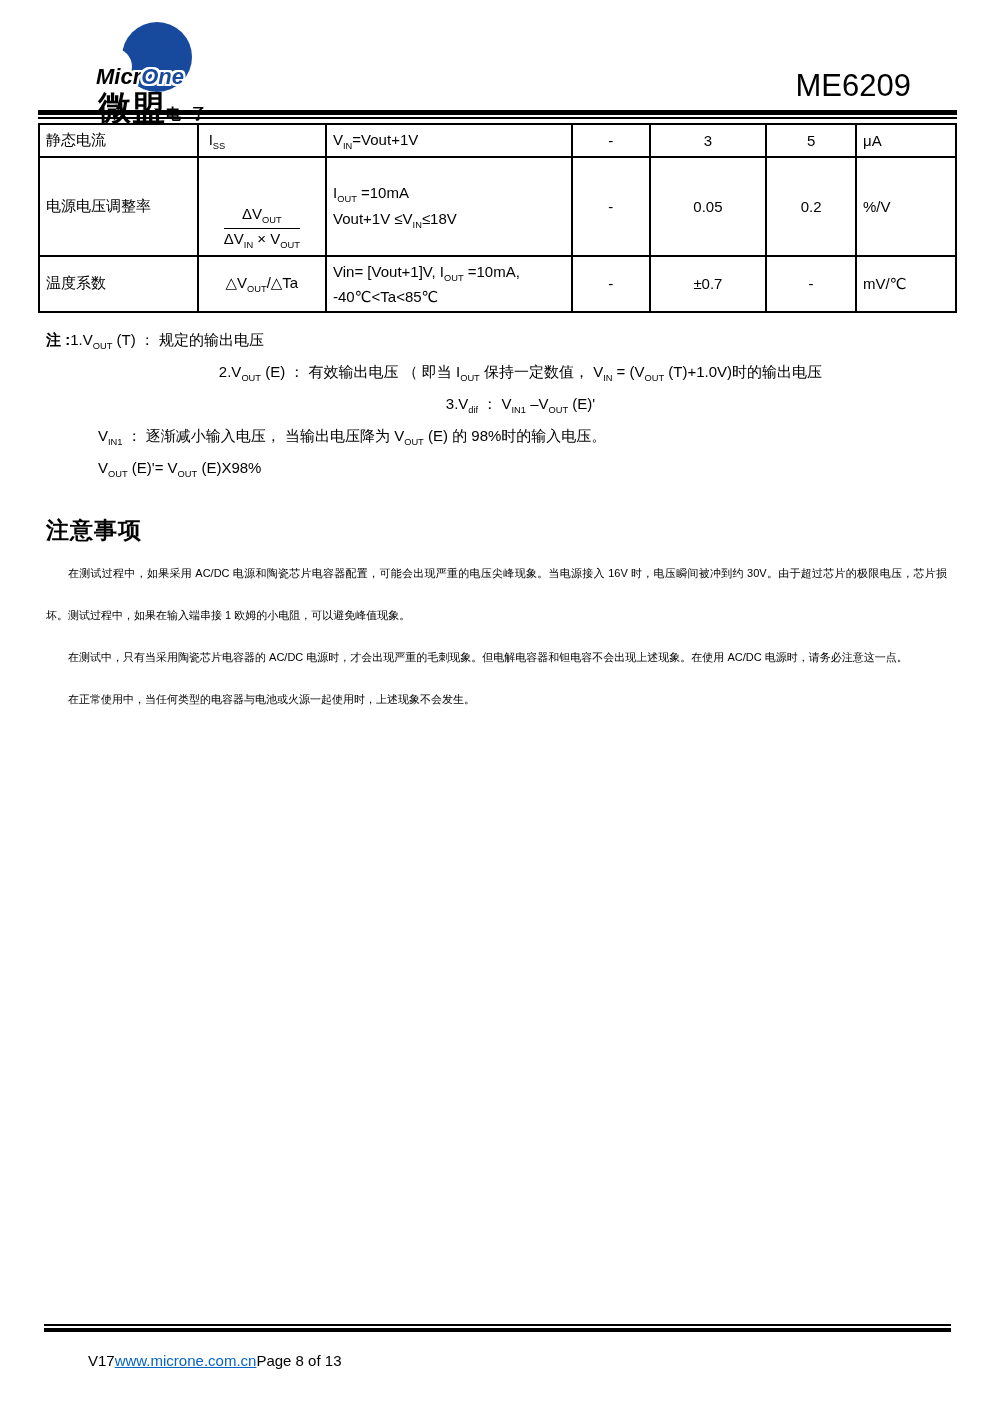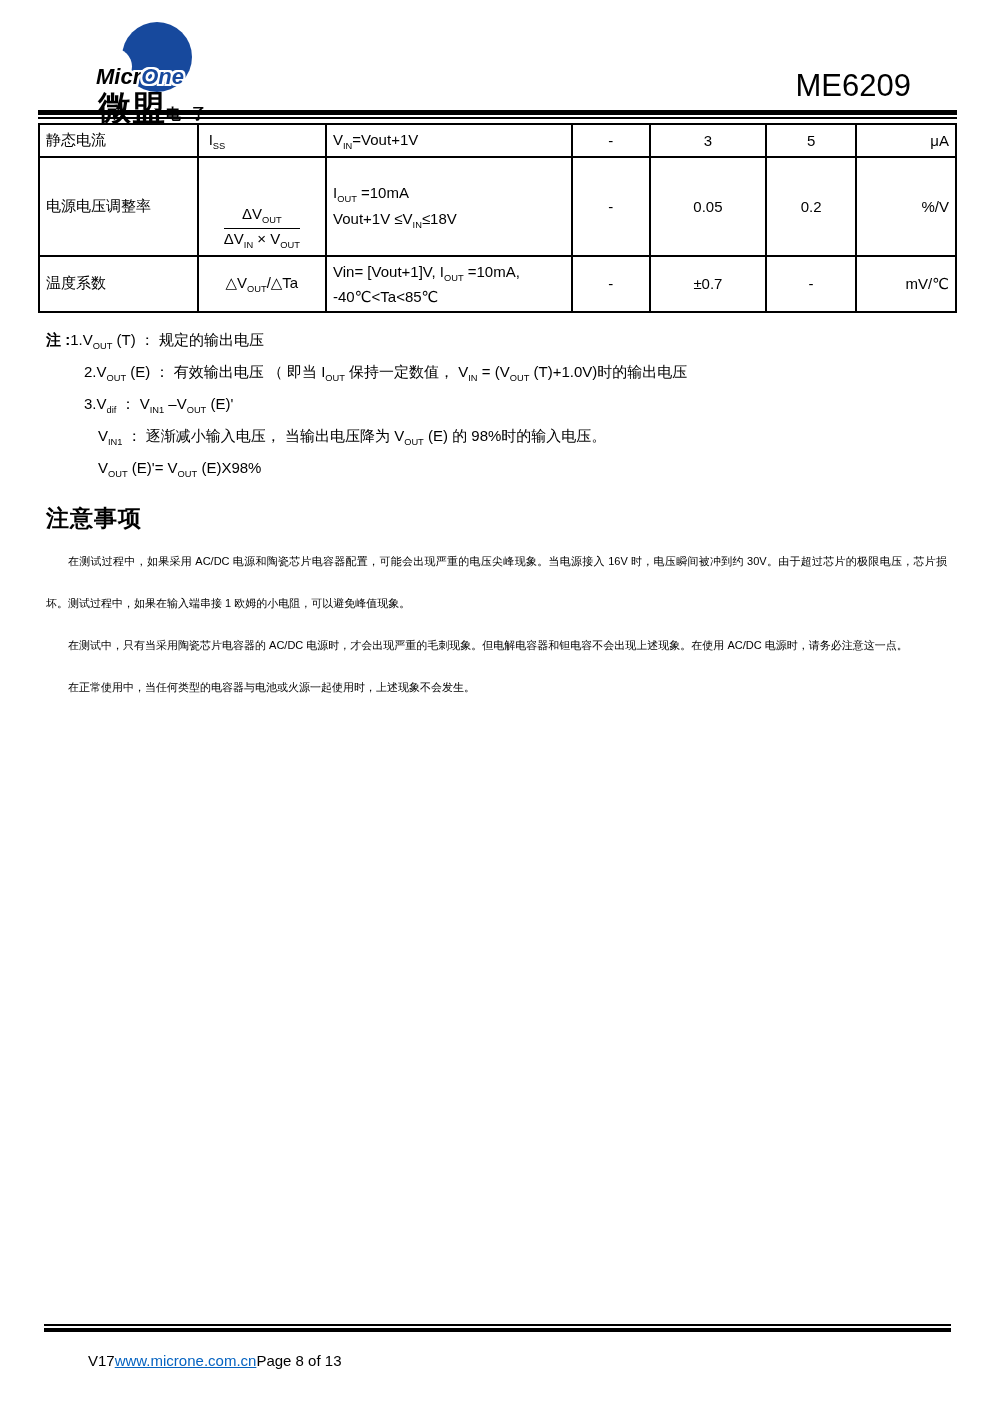--- a/index.html
+++ b/index.html
@@ -36,39 +36,39 @@
   
   .table-wrap { padding:0 34px 0 38px; margin-top:4px; }
   table.spec { width:100%; border-collapse:collapse; table-layout:fixed; }
   table.spec td { border:2px solid #000; font-size:15px; padding:3px 6px; vertical-align:middle; }
   td.c-name { width:17.3%; text-align:left; padding-left:9px; }
   td.c-sym  { width:14.0%; text-align:center;border-radius:11px; }
   td.c-cond { width:26.8%; text-align:left; padding-left:8px; }
   td.c-min  { width:8.5%;  text-align:center; }
   td.c-typ  { width:12.7%; text-align:center; }
   td.c-max  { width:9.8%;  text-align:center; }
-  td.c-unit { width:10.9%; text-align:right; }
+  td.c-unit { width:10.9%; text-align:left; }
   tr.r1 td { height:32px; }
   tr.r2 td { height:56px; }
   tr.r3 td { height:52px; }
   sub { font-size:0.62em; }
   .frac { display:inline-block; text-align:center; line-height:1.25; }
   .frac .num { border-bottom:1.5px solid #000; padding:0 4px 1px 4px; }
   .frac .den { padding-top:1px; }
   .cond-line { line-height:1.55; }
 
   
   .notes { margin:14px 34px 0 46px; font-size:15px; }
   .note-line { line-height:26px; }
   .note-line .note-label { font-weight:bold; }
-  .indent-1 { padding-left:38px; }
+  .indent-1 { padding-left:38px;text-align:center; }
   .indent-2 { padding-left:52px; }
 
   
-  .section-heading { margin:16px 0 6px 46px; font-size:23px; font-weight:bold;
+  .section-heading { margin:28px 0 6px 46px; font-size:23px; font-weight:bold;
                      font-family:Liberation Serif, serif; letter-spacing:1px; }
   .body-para { margin:0 44px 0 46px; font-size:11px; line-height:42px;
                text-indent:2em; text-align:justify; }
 
   
   .footer { position:absolute; left:44px; right:40px; top:1324px; }
   .footer-row { display:flex; justify-content:flex-start; align-items:baseline;
                 margin-top:20px; font-size:15px; }
   .footer-left { margin-left:44px; }
   .footer-link { color:var(--link-blue,#0563c1); text-decoration:underline; cursor:pointer; }

